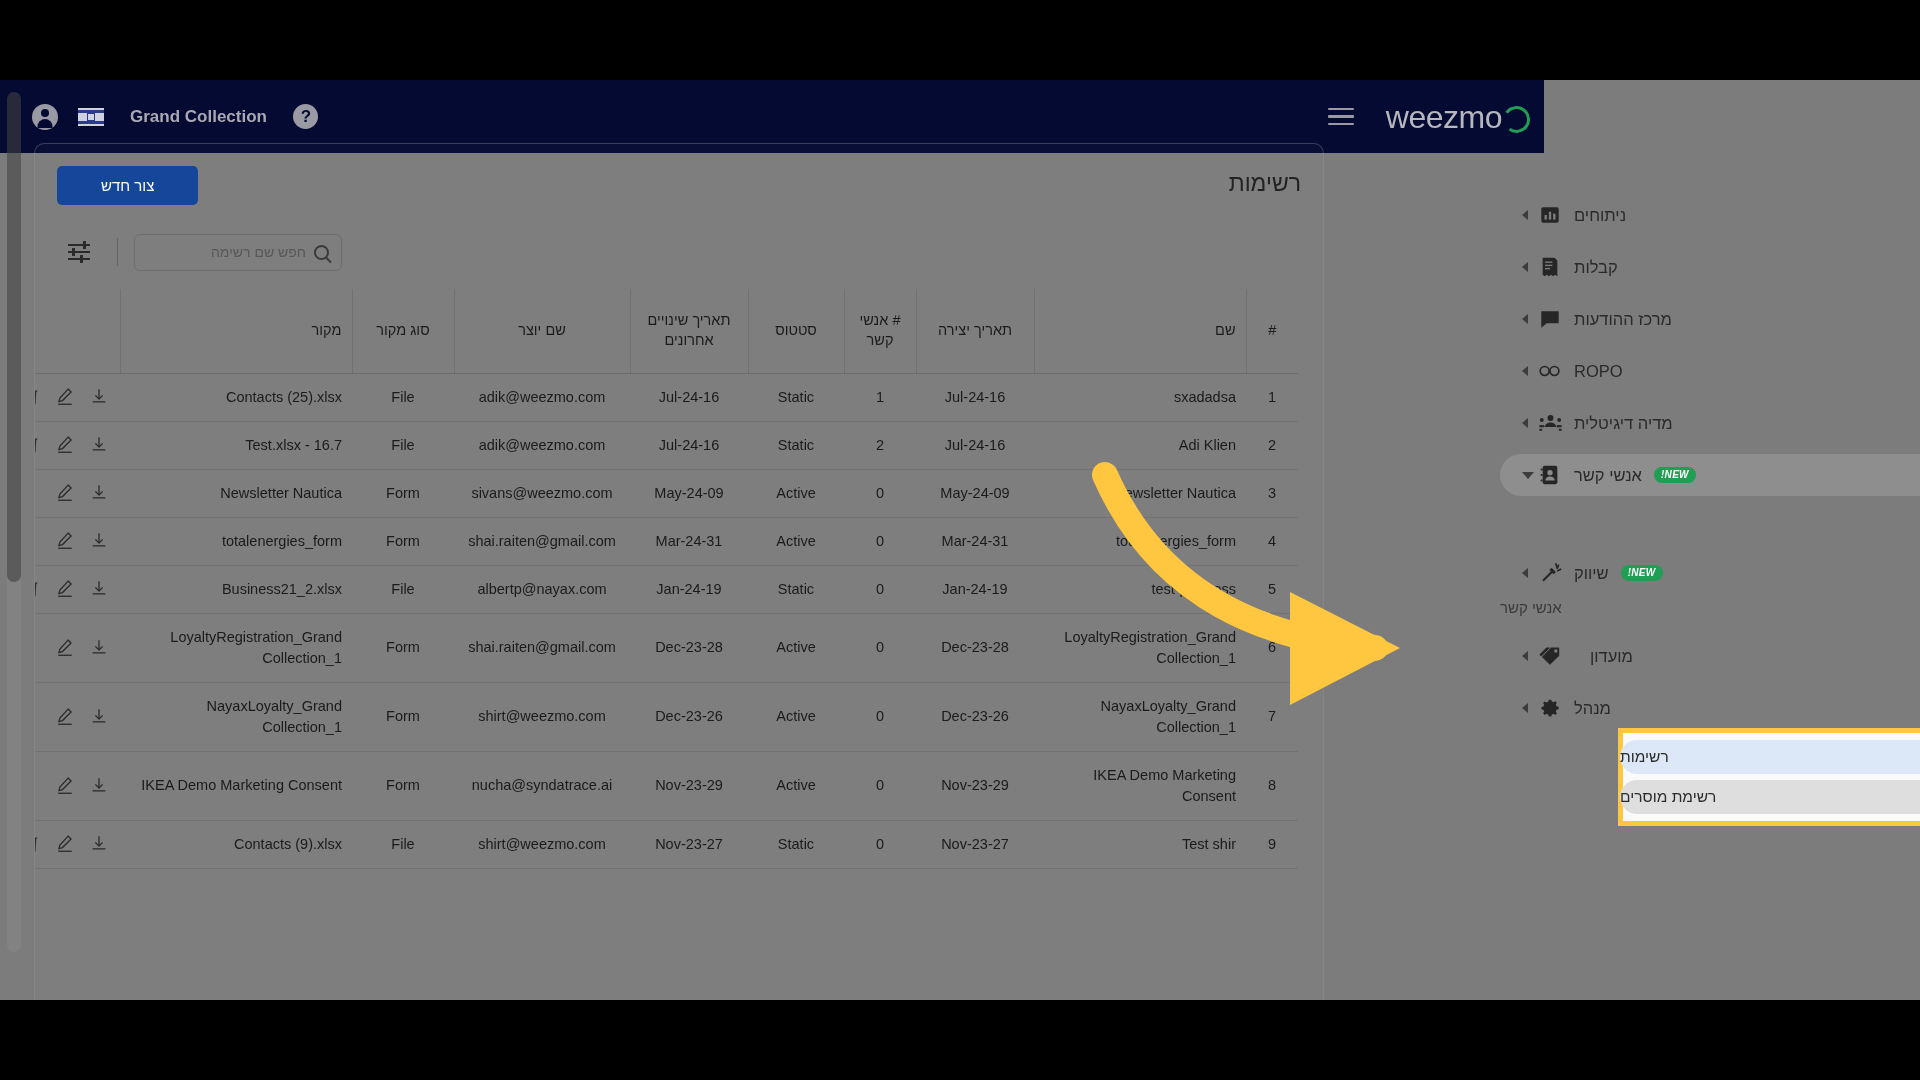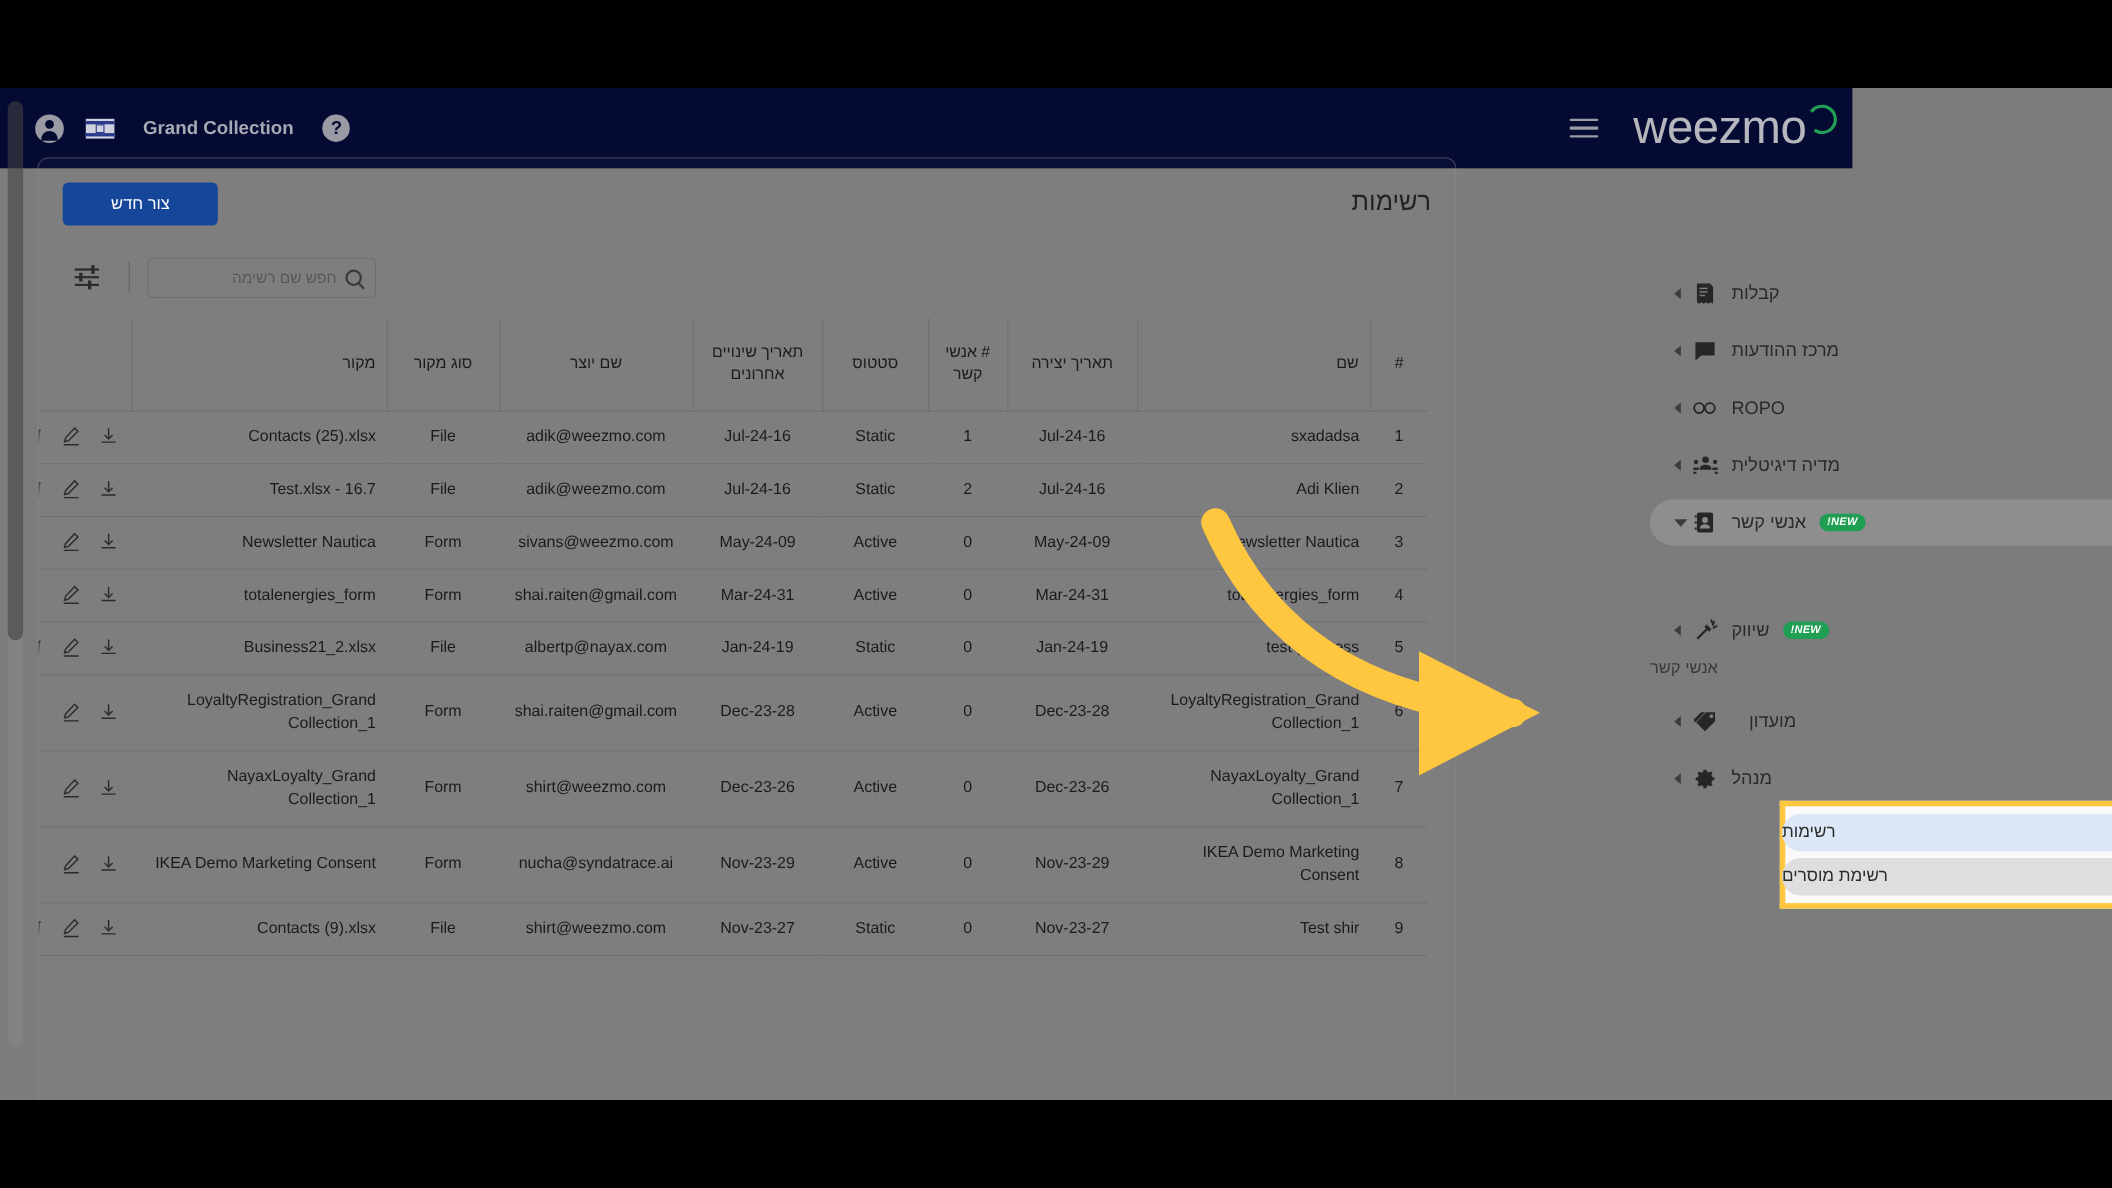--- a/index.html
+++ b/index.html
@@ -23,21 +23,21 @@
     left: 0; top: 80px;
     width: 1920px; height: 920px;
     background: #7c7c7c;
     overflow: hidden;
   }
 
   
   #topnav {
     position: absolute;
     left: 0; top: 0;
-    width: 1684px; height: 73px;
+    width: 1544px; height: 73px;
     background: #050a33;
     display: flex;
     align-items: center;
     direction: ltr;
   }
   #topnav .left-group {
     display: flex; align-items: center; gap: 0px;
     padding-left: 22px;
   }
   .tn-icon {
@@ -94,22 +94,22 @@
   }
   #topnav .right-group {
     margin-left: auto;
     display: flex; align-items: center;
     padding-right: 18px;
     gap: 20px;
   }
   .hamburger { width: 26px; display: flex; flex-direction: column; gap: 5px; }
   .hamburger span { display: block; height: 2.4px; background: #9a9aa5; border-radius: 1px; }
   #logo {
-    display: flex; align-items: flex-start;
-    font-size: 43px;
+    display: flex; align-items: flex-end;
+    font-size: 32px;
     color: #b6b6bd;
     letter-spacing: -0.5px;
     font-weight: 300;
     line-height: 1;
     margin-left: 12px;
   }
   #logo .ring {
     display: inline-block;
     width: 27px; height: 27px;
     border-radius: 50%;
@@ -767,20 +767,32 @@
                     </span>
                   </div>
                 </td>
               </tr>
             </tbody>
         </table>
       </div>
     </div>
 
     <div id="sidebar">
+        <div class="side-item" style="top: 114px;">
+          <span class="caret"></span>
+          <span class="side-label">ניתוחים</span>
+          <span class="side-ico">
+            <svg width="22" height="22" viewBox="0 0 24 24" fill="none">
+              <rect x="2.5" y="3.5" width="19" height="17" rx="2" fill="currentColor"></rect>
+              <rect x="6" y="12" width="2.6" height="5" fill="#7c7c7c"></rect>
+              <rect x="10.7" y="8.5" width="2.6" height="8.5" fill="#7c7c7c"></rect>
+              <rect x="15.4" y="10.5" width="2.6" height="6.5" fill="#7c7c7c"></rect>
+            </svg>
+          </span>
+        </div>
         <div class="side-item" style="top: 166px;">
           <span class="caret"></span>
           <span class="side-label">קבלות</span>
           <span class="side-ico">
             <svg width="22" height="22" viewBox="0 0 24 24" fill="currentColor">
               <path d="M4 2h13l3 3v17l-2.3-1.6L15.4 22l-2.3-1.6L10.8 22 8.5 20.4 6.2 22 4 20.4V2z"></path>
               <rect x="6.6" y="6" width="8" height="1.5" fill="#7c7c7c"></rect>
               <rect x="6.6" y="9.5" width="8" height="1.5" fill="#7c7c7c"></rect>
               <rect x="6.6" y="13" width="5.5" height="1.5" fill="#7c7c7c"></rect>
             </svg>

